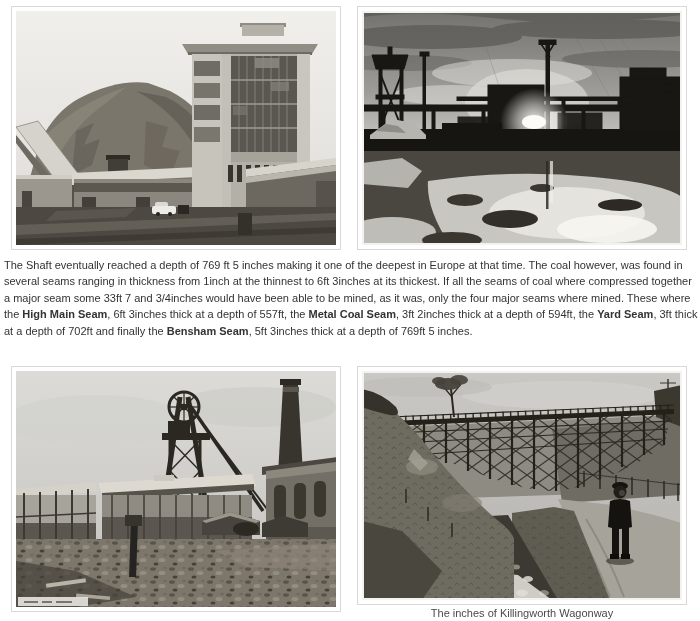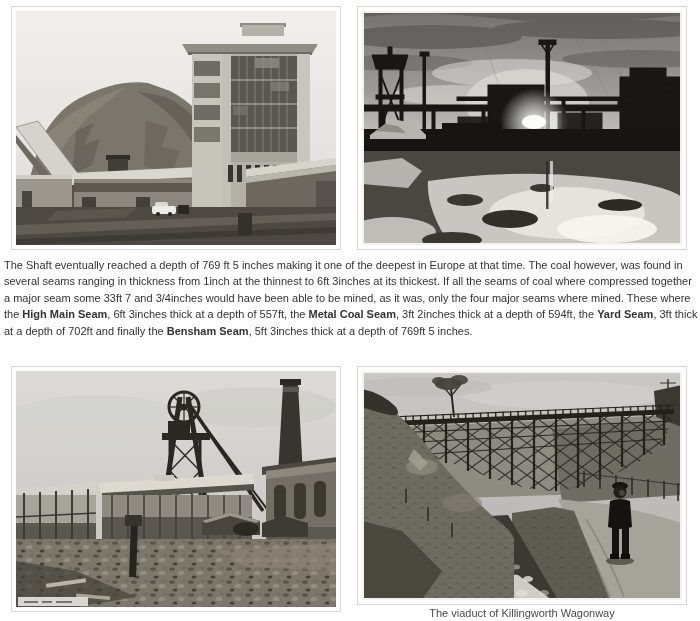--- a/index.html
+++ b/index.html
@@ -459,15 +459,15 @@
         <path d="M248,130 Q258,126 268,130 L270,156 Q258,160 246,156 Z" fill="#15130f"></path>
         <rect x="250" y="155" width="7" height="30" fill="#15130f"></rect>
         <rect x="260" y="155" width="7" height="30" fill="#15130f"></rect>
         <rect x="248" y="183" width="9" height="5" fill="#0e0d0a"></rect>
         <rect x="259" y="183" width="9" height="5" fill="#0e0d0a"></rect>
       </g>
       <rect x="1" y="1" width="318" height="227" fill="none" stroke="#f4f3ef" stroke-width="2"></rect>
     </svg>
   </figure>
 
-  <div class="photo-caption">The viaduct of Killingworth Wagonway</div>
+  <div class="photo-caption">The inches of Killingworth Wagonway</div>
 
 </div>
 
 </body></html>

